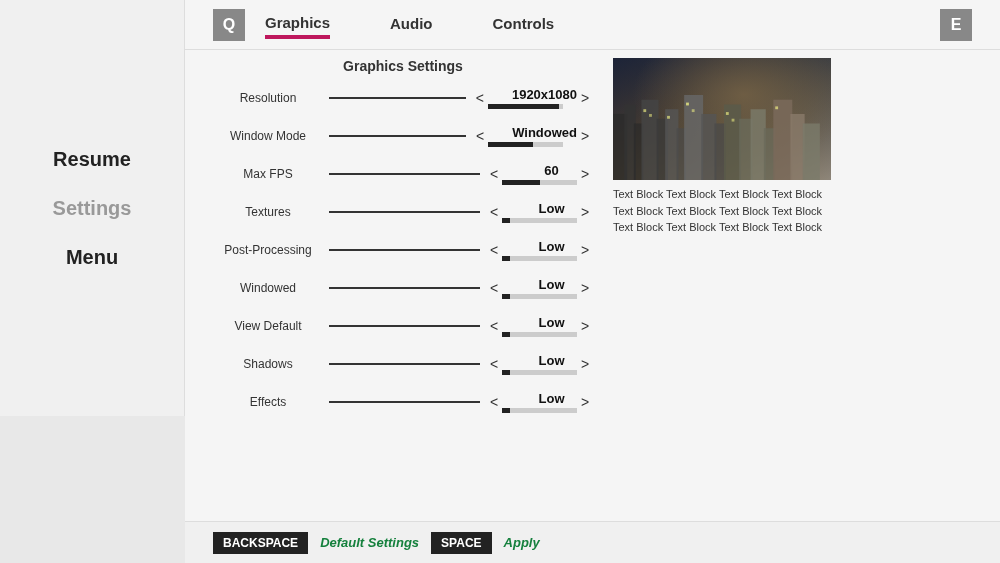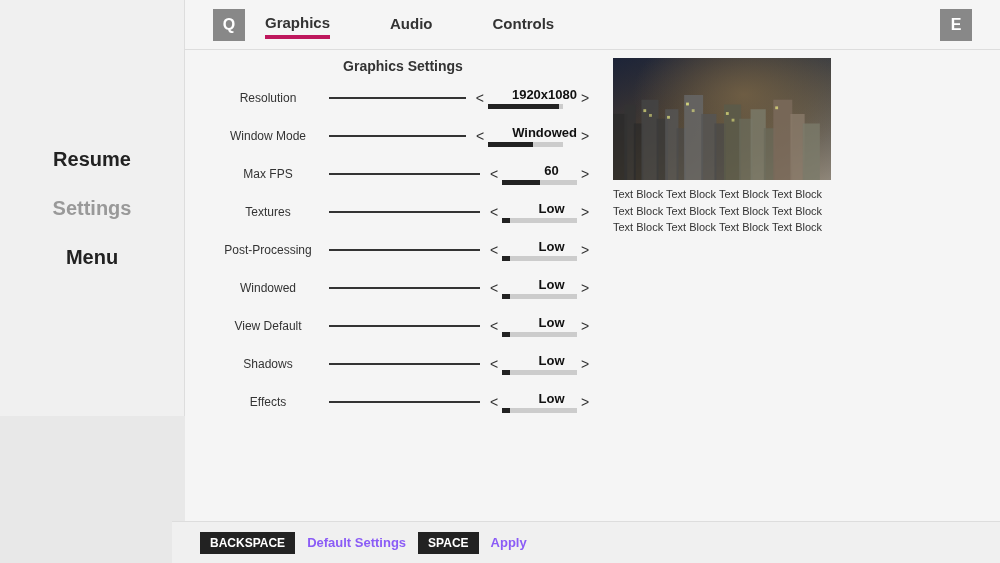--- a/index.html
+++ b/index.html
@@ -241,21 +241,21 @@
       color: #333;
       margin-top: 6px;
       line-height: 1.5;
       max-width: 218px;
     }
 
     
     .bottom-bar {
       position: absolute;
       bottom: 0;
-      left: 172px;
+      left: 185px;
       right: 0;
       height: 42px;
       background: #f0f0f0;
       border-top: 1px solid #ddd;
       display: flex;
       align-items: center;
       padding: 0 28px;
       gap: 12px;
     }
 
@@ -263,22 +263,23 @@
       background: #222;
       color: white;
       font-size: 12px;
       font-weight: bold;
       padding: 4px 10px;
       cursor: pointer;
     }
 
     .bottom-key-label {
       font-size: 13px;
-      color: #8b5cf6;
-      font-weight: bold;
+      color: #15803d;
+      font-weight: bold;
+      font-style: italic;
     }
 
     .windows-activate {
       margin-left: auto;
       text-align: right;
     }
 
     .windows-activate-title {
       font-size: 11px;
       color: #555;

